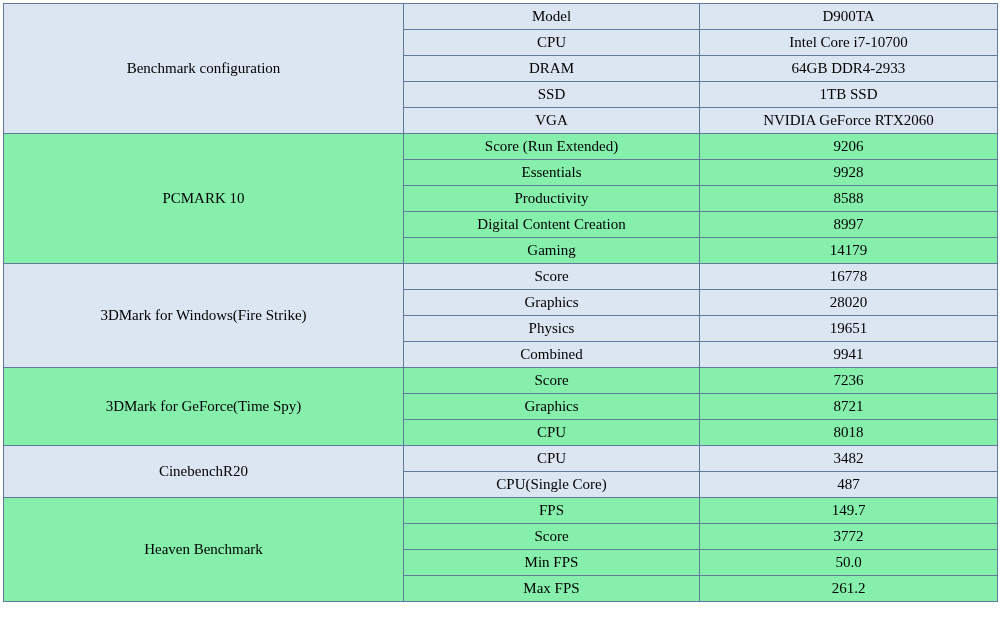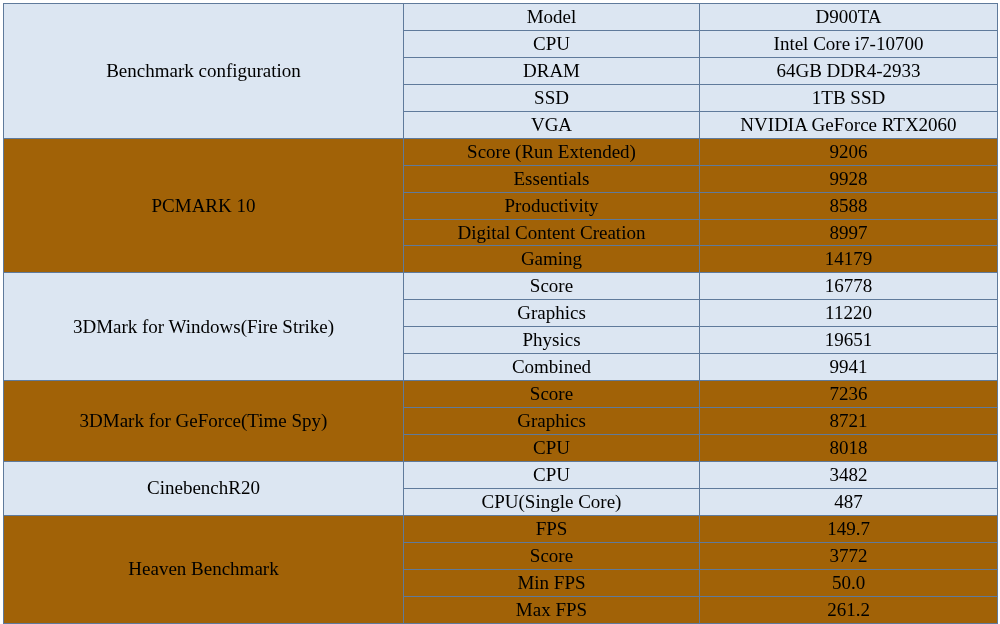--- a/index.html
+++ b/index.html
@@ -22,37 +22,37 @@
   table.bench {
     border-collapse: collapse;
     table-layout: fixed;
     width: 994px;
     margin: 3px 3px 0 3px;
   }
   table.bench td {
     border: 1px solid #5f7a9b;
     text-align: center;
     vertical-align: middle;
-    font-size: 19px;
+    font-size: 15px;
     line-height: 1.05;
     padding: 3px 4px;
     height: 26px;
     box-sizing: border-box;
     white-space: nowrap;
     overflow: hidden;
   }
   col.c-group { width: 400px; }
   col.c-metric { width: 296px; }
   col.c-value { width: 298px; }
 
   td.group {
     font-size: 20px;
   }
   .blue  { background: #dce6f2; }
-  .cream { background: #a16207; }
+  .cream { background: #86efac; }
 </style>
 </head>
 <body>
 
 <div class="table-wrap">
   <table class="bench">
     <colgroup>
       <col class="c-group">
       <col class="c-metric">
       <col class="c-value">
@@ -100,21 +100,21 @@
           <td class="metric cream">Gaming</td>
           <td class="value cream">14179</td>
         </tr>
         <tr>
           <td class="group blue" rowspan="4">3DMark for Windows(Fire Strike)</td>
           <td class="metric blue">Score</td>
           <td class="value blue">16778</td>
         </tr>
         <tr>
           <td class="metric blue">Graphics</td>
-          <td class="value blue">11220</td>
+          <td class="value blue">28020</td>
         </tr>
         <tr>
           <td class="metric blue">Physics</td>
           <td class="value blue">19651</td>
         </tr>
         <tr>
           <td class="metric blue">Combined</td>
           <td class="value blue">9941</td>
         </tr>
         <tr>

